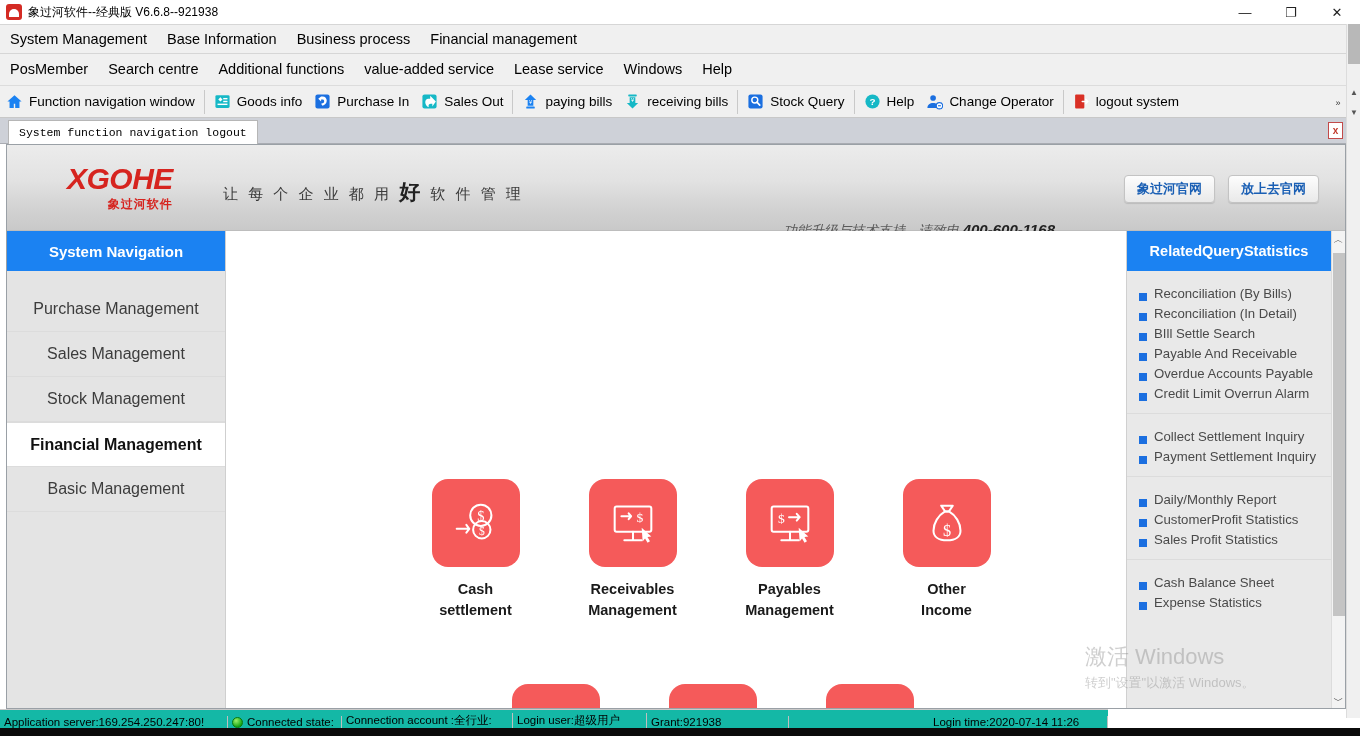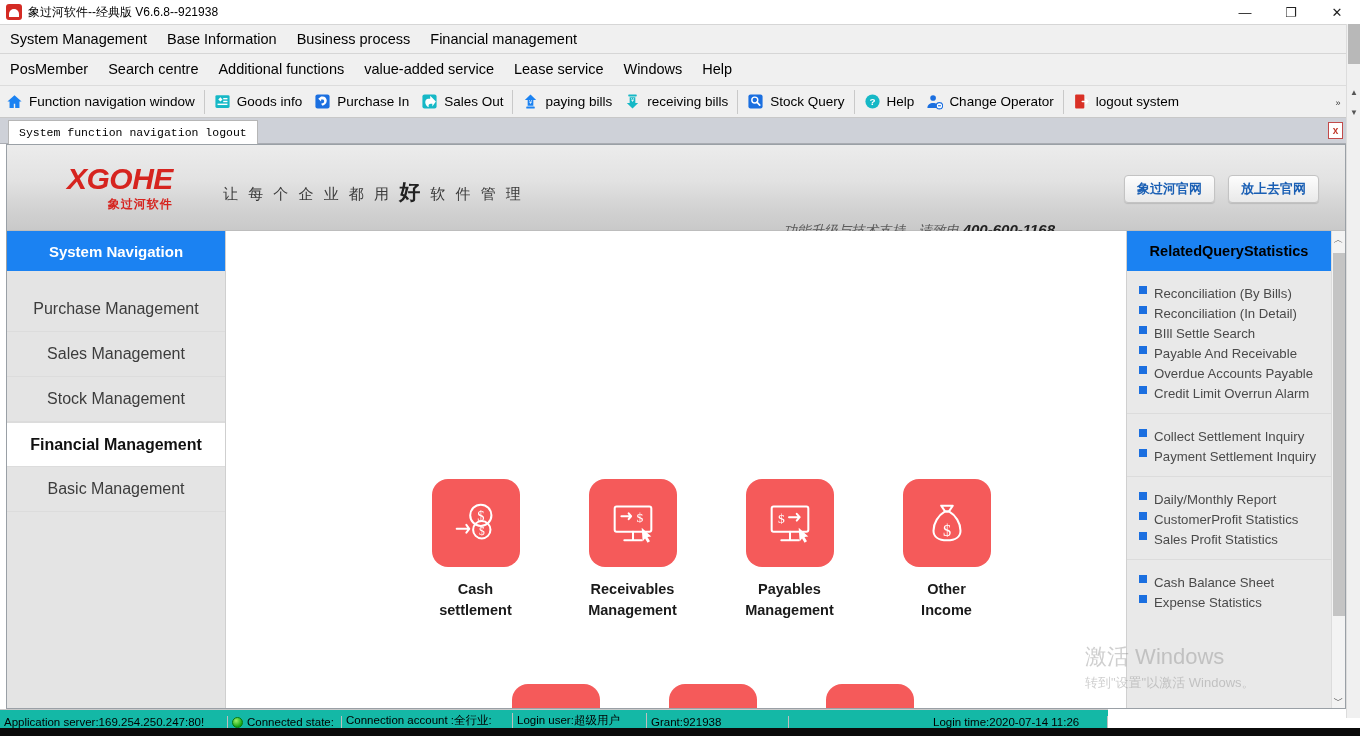--- a/index.html
+++ b/index.html
@@ -205,26 +205,26 @@
 
   
   .rightpanel {
     position: absolute; right: 14px; top: 86px;
     width: 205px; height: 479px; background: #e9e9e9;
     border-left: 1px solid #d0d0d0;
   }
   .rp-head {
     height: 40px; background: #1b82f2;
     display: flex; align-items: center; justify-content: center;
-    color: #000000; font-size: 14.5px; font-weight: bold;
+    color: #ffffff; font-size: 14.5px; font-weight: bold;
   }
   .rp-group { padding: 12px 0 10px 0; border-bottom: 1px solid #dcdcdc; }
   .rp-group:last-child { border-bottom: none; }
   .rp-item {
-    display: flex; align-items: flex-start; gap: 7px;
+    display: flex; align-items: flex-end; gap: 7px;
     padding: 2.5px 0 2.5px 12px;
     font-size: 13.2px; color: #4a4a4a; white-space: nowrap;
   }
   .rp-bullet { width: 8px; height: 8px; background: #1b6fe0; flex: none; }
 
   
   .inner-scroll {
     position: absolute; right: 0; top: 86px; width: 14px; height: 479px;
     background: #f3f3f3; border-left: 1px solid #dcdcdc;
   }

